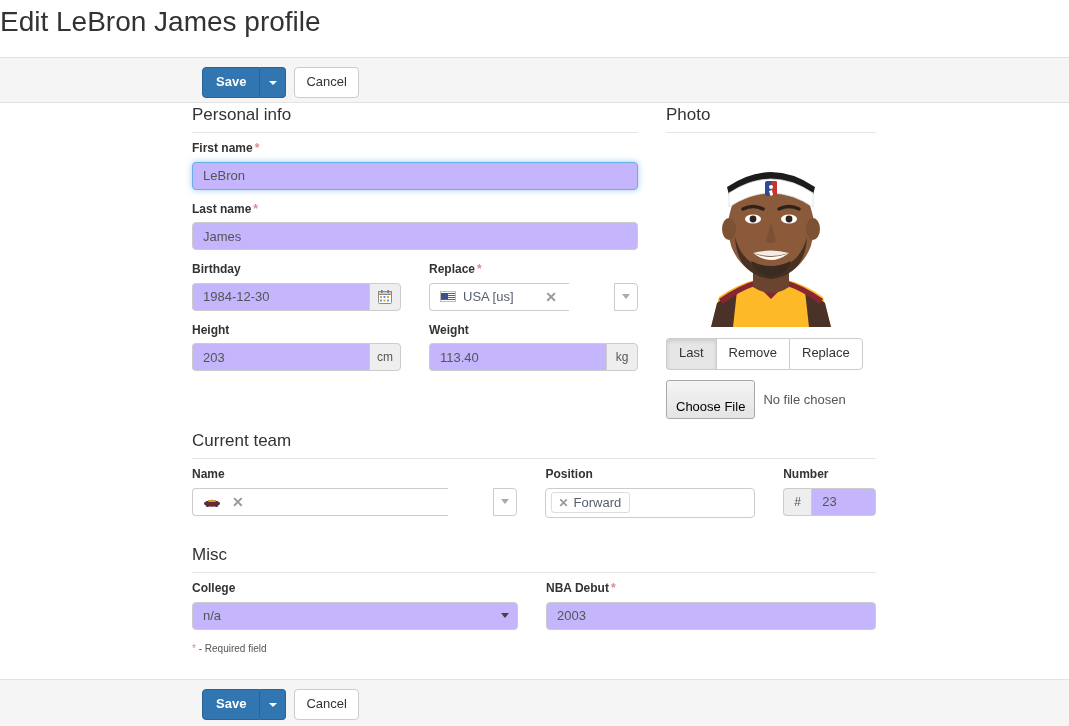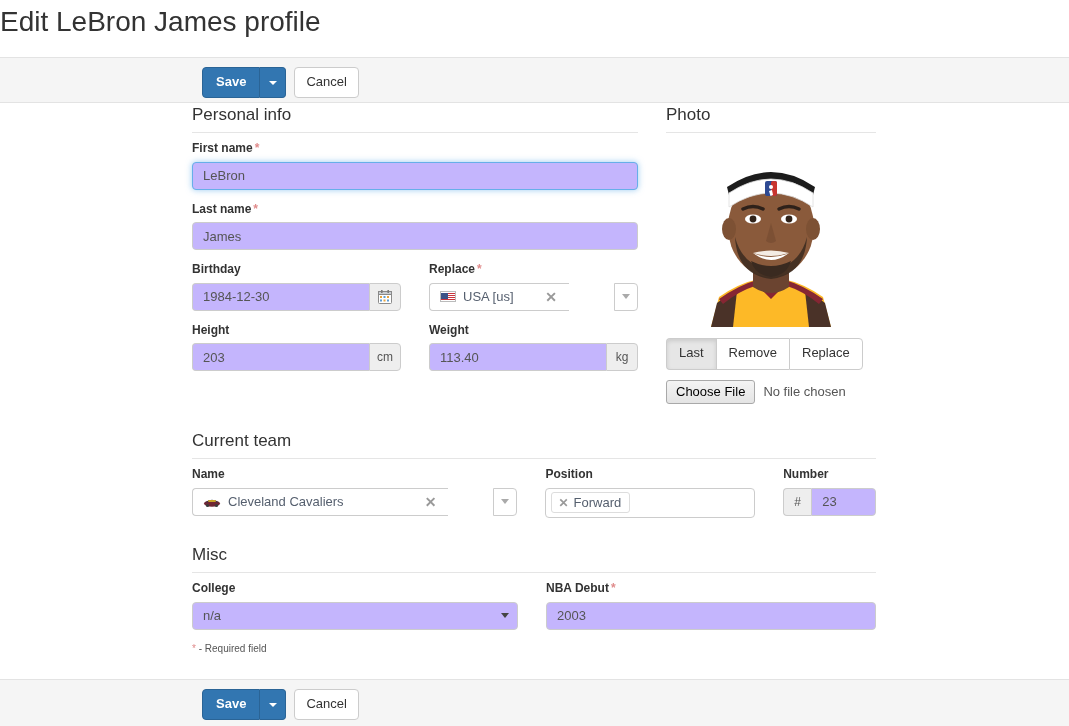--- a/index.html
+++ b/index.html
@@ -332,21 +332,21 @@
   .btn-group .btn:last-child { border-right: 1px solid #cccccc; border-top-right-radius: 4px; border-bottom-right-radius: 4px; }
   .btn-group .btn.active {
     background: #e6e6e6;
     box-shadow: inset 0 2px 4px rgba(0,0,0,0.12);
   }
 
   .file-row { display: flex; align-items: center; gap: 8px; margin-top: 10px; }
   .file-btn {
     font-family: "Liberation Sans", sans-serif;
     font-size: 13px;
-    padding: 3px 9px 4px 9px;
+    padding: 18px 9px 4px 9px;
     border: 1px solid #a9a9a9;
     border-radius: 3px;
     background: linear-gradient(#f4f4f4, #e4e4e4);
     color: #000;
     cursor: pointer;
   }
   .file-text { font-size: 13px; color: #555; }
 
   .required-note {
     font-size: 10px;
@@ -526,21 +526,20 @@
           <div class="s2-main">
             <span class="team-icon">
               <svg width="18" height="12" viewBox="0 0 18 12" aria-hidden="true">
                 <ellipse cx="9" cy="7.5" rx="8" ry="3.2" fill="#6f2633"></ellipse>
                 <path d="M2 7 Q9 0.5 16 7 Q9 3.5 2 7 Z" fill="#2b3a55"></path>
                 <rect x="5" y="4" width="8" height="2" rx="1" fill="#c9a227"></rect>
                 <circle cx="4.5" cy="9.5" r="1.6" fill="#3a3a3a"></circle>
                 <circle cx="13.5" cy="9.5" r="1.6" fill="#3a3a3a"></circle>
               </svg>
             </span>
-            <span class="s2-text">Cleveland Cavaliers</span>
             <span class="s2-clear">✕</span>
           </div>
           <div class="s2-arrow">
             <span class="arrow-tri"></span>
           </div>
         </div>
       </div>
 
       <div style="width:210px;">
         <label class="field-label">Position</label>

